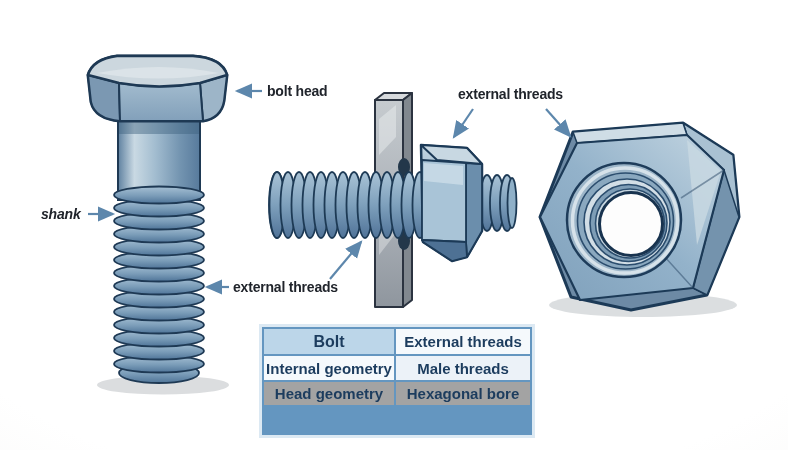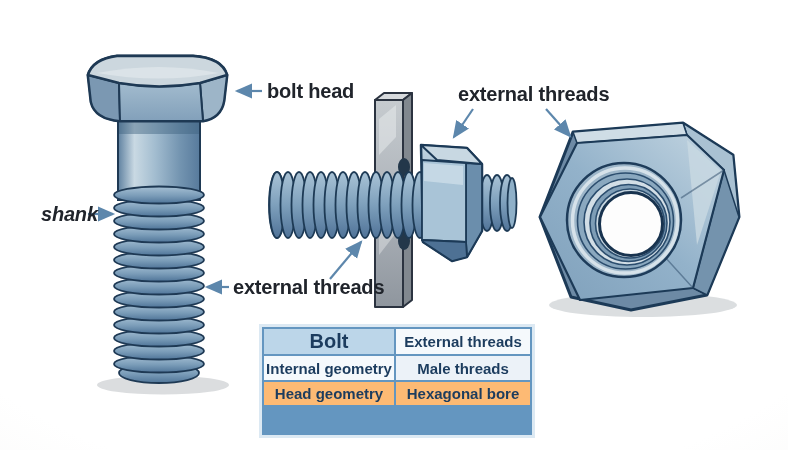--- a/index.html
+++ b/index.html
@@ -3,40 +3,40 @@
 <meta charset="utf-8">
 <style>
   html,body{margin:0;padding:0;}
   #stage{
     position:relative; width:788px; height:450px; overflow:hidden;
     background: radial-gradient(120% 125% at 50% 42%, #ffffff 55%, #f2f1ef 100%);
     font-family:"Liberation Sans", sans-serif;
   }
   .illus{position:absolute;}
   .label{
-    position:absolute; font-size:20px; font-weight:600; color:#20242b;
+    position:absolute; font-size:14px; font-weight:600; color:#20242b;
     letter-spacing:-0.2px; white-space:nowrap; line-height:18px;
   }
   #arrow-overlay{position:absolute; left:0; top:0; width:788px; height:450px; pointer-events:none;}
   
   #comparison-table{
     position:absolute; left:262px; top:327px; width:266px;
     display:grid; grid-template-columns:1fr 1.03fr;
     grid-template-rows:25px 24px 23px 26px;
     background:#6496c0; gap:2px; padding:2px;
     box-shadow:0 0 0 3px #dce9f3;
   }
   .cell{
     display:flex; align-items:center; justify-content:center;
     font-size:15px; font-weight:600; color:#1c3c5e; white-space:nowrap;
   }
-  .cell.hdr{font-size:20px; background:#bcd6e9;}
+  .cell.hdr{font-size:16px; background:#bcd6e9;}
   .cell.r1{background:#f5f9fc;}
   .cell.r2{background:#ecf2f8;}
-  .cell.r3{background:#fdba74;}
+  .cell.r3{background:#a3a3a3;}
 </style>
 </head>
 <body>
 
 <div id="stage">
 
   <svg class="illus" style="left:55px; top:40px;" width="200" height="360" viewBox="0 0 200 360">
     <defs>
       <linearGradient id="b-shank" x1="0" y1="0" x2="1" y2="0">
         <stop offset="0" stop-color="#5f81a0"></stop>

